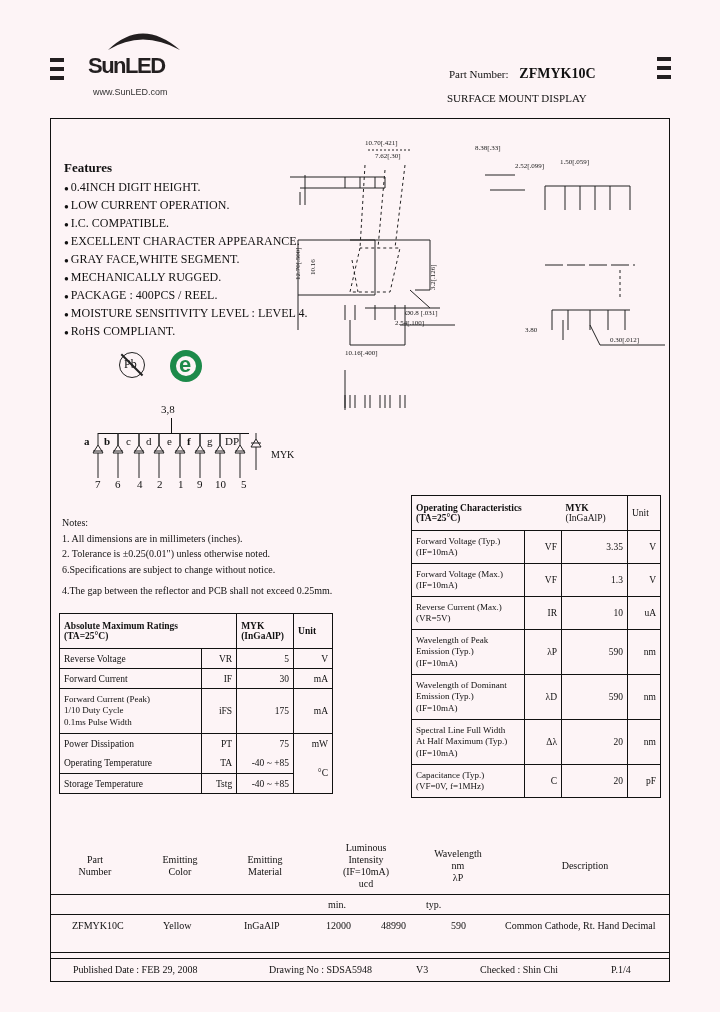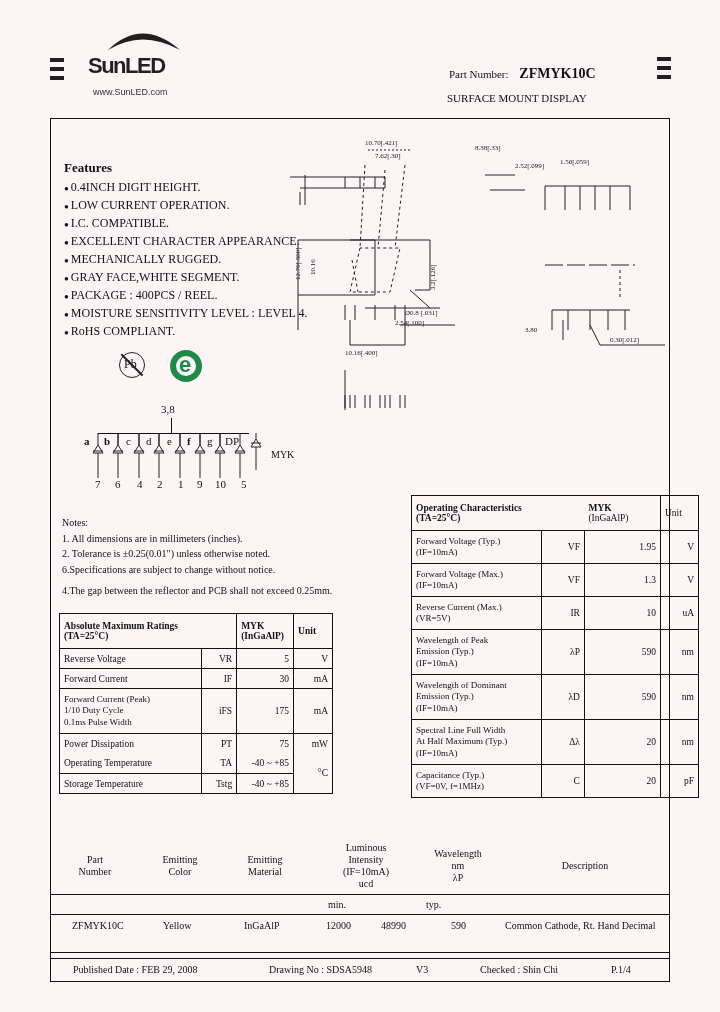--- a/index.html
+++ b/index.html
@@ -57,22 +57,22 @@
 <div class="abs" style="left:447px;top:92px;font-size:11px;">SURFACE MOUNT DISPLAY</div>
 
 <div class="frame"></div>
 
 <div class="abs feat-title" style="left:64px;top:160px;">Features</div>
 <ul class="abs feat-list" style="left:64px;top:178px;">
   <li>0.4INCH DIGIT HEIGHT.</li>
   <li>LOW CURRENT OPERATION.</li>
   <li>I.C. COMPATIBLE.</li>
   <li>EXCELLENT CHARACTER APPEARANCE.</li>
+  <li>GRAY FACE,WHITE SEGMENT.</li>
   <li>MECHANICALLY RUGGED.</li>
-  <li>GRAY FACE,WHITE SEGMENT.</li>
   <li>PACKAGE : 400PCS / REEL.</li>
   <li>MOISTURE SENSITIVITY LEVEL : LEVEL 4.</li>
   <li>RoHS COMPLIANT.</li>
 </ul>
 
 <svg class="abs" style="left:290px;top:130px;" width="380" height="280" viewBox="0 0 380 280">
   <g stroke="#222" fill="none" stroke-width="1">
 
     <path d="M0 47 H45 M10 58 H45 M45 47 H95 M45 58 H95 V47 M55 47 V58 M70 47 V58 M85 47 V58"></path>
     <path d="M15 45 V75 M10 75 V62"></path>
@@ -231,21 +231,21 @@
     <td class="c" rowspan="2" style="border-top:none;">°C</td>
   </tr>
   <tr style="height:20px;">
     <td>Storage Temperature</td>
     <td class="c">Tstg</td>
     <td class="c">-40 ~ +85</td>
   </tr>
 </tbody>
   </table>
 
-<table class="abs spec" style="left:411px;top:495px;width:288px;">
+<table class="abs spec" style="left:411px;top:495px;width:250px;">
   <colgroup>
       <col style="width:106px">
       <col style="width:35px">
       <col style="width:62px">
       <col style="width:31px">
     </colgroup>
   <tbody>
       <tr style="height:35px;">
     <th colspan="2" style="border-right:none;">
       <div>Operating Characteristics</div>
@@ -256,21 +256,21 @@
       <div>(InGaAlP)</div>
     </th>
     <th class="c" style="font-weight:normal;">Unit</th>
   </tr>
   <tr style="height:33px;">
     <td class="small">
           <div>Forward Voltage (Typ.)</div>
           <div>(IF=10mA)</div>
         </td>
     <td class="c">VF</td>
-    <td class="c">1.95</td>
+    <td class="c">3.35</td>
     <td class="c">V</td>
   </tr>
   <tr style="height:33px;">
     <td class="small">
           <div>Forward Voltage (Max.)</div>
           <div>(IF=10mA)</div>
         </td>
     <td class="c">VF</td>
     <td class="c">1.3</td>
     <td class="c">V</td>

